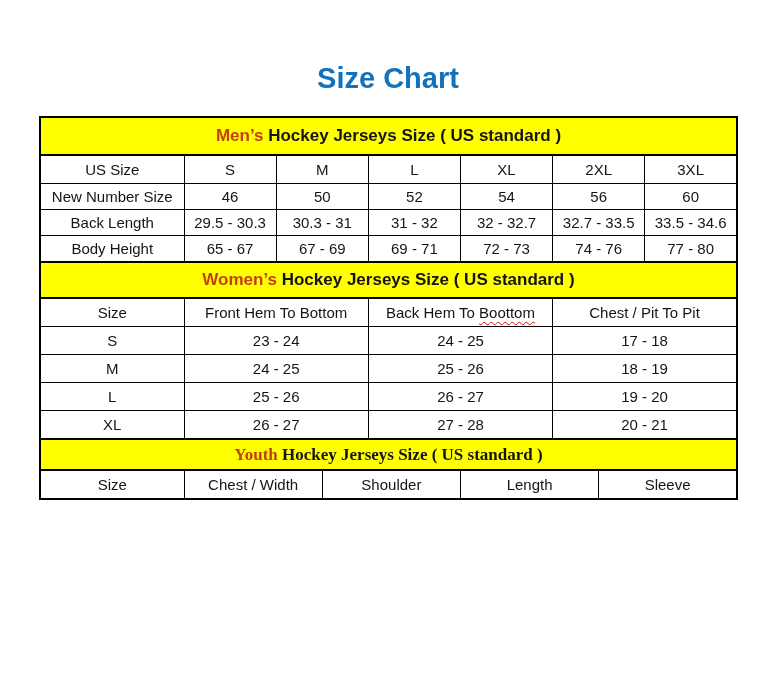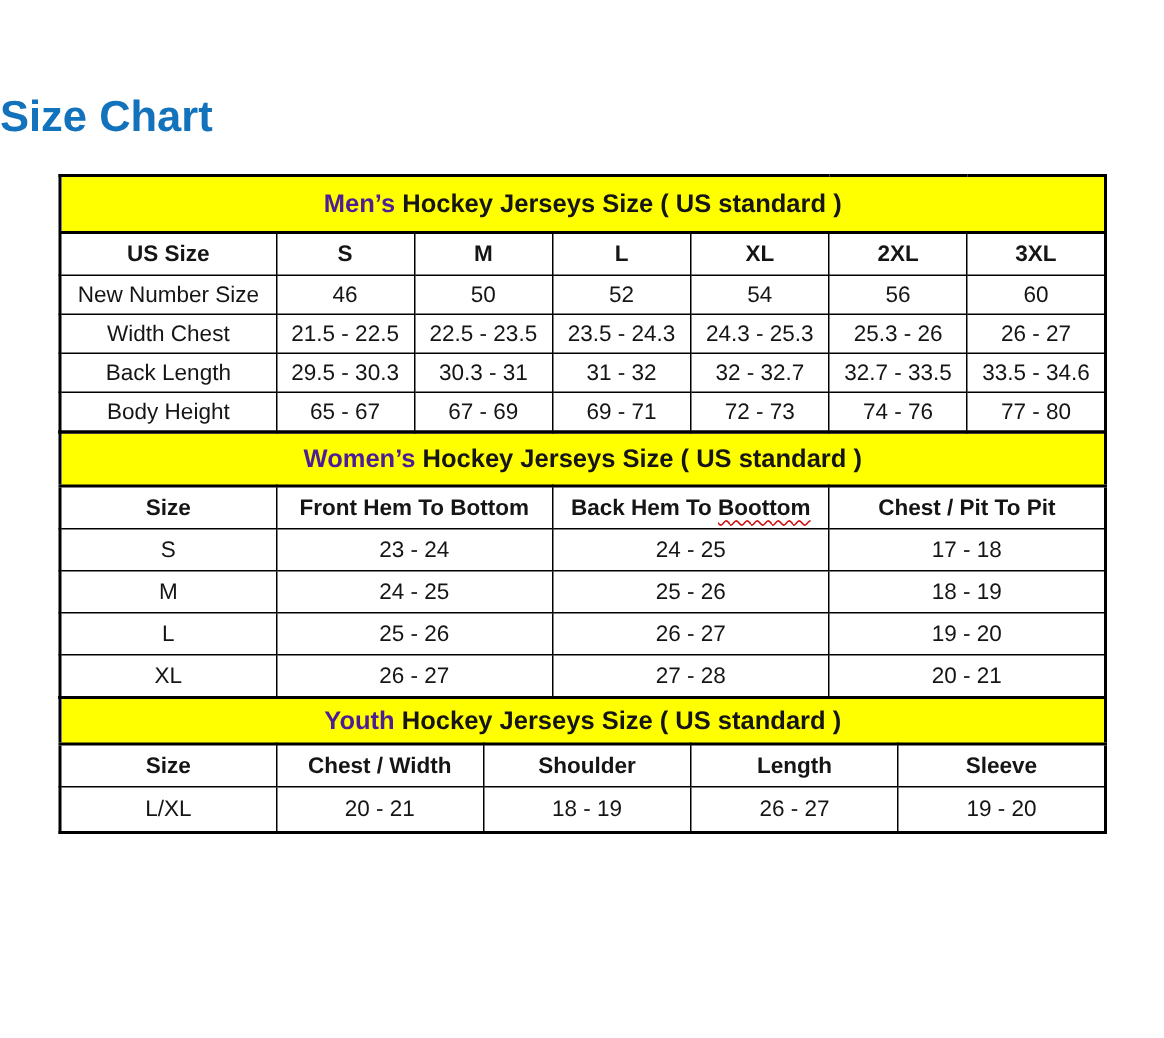--- a/index.html
+++ b/index.html
@@ -9,21 +9,21 @@
   }
   body {
     width: 776px;
     height: 692px;
     font-family: "Liberation Sans", sans-serif;
     color: #151515;
     overflow: hidden;
   }
   .page-title {
     margin: 62px 0 0 0;
-    text-align: left;
+    text-align: center;
     font-size: 29px;
     font-weight: bold;
     color: #1272bb;
     letter-spacing: 0px;
   }
   .chart-wrap {
     margin: 21px 0 0 39px;
     width: 699px;
   }
   table.tbl {
@@ -44,31 +44,31 @@
     overflow: hidden;
     white-space: nowrap;
   }
   .band td {
     background: #ffff00;
     border-bottom: 2px solid #000;
     font-size: 17px;
     font-weight: bold;
     height: 36px;
   }
-  .band .accent { color: #4c1d95; }
+  .band .accent { color: #c2410c; }
   .hdr th {
-    font-weight: bold;
+    font-weight: normal;
     height: 27px;
     background: #ffffff;
   }
   .mens tr.datarow td   { height: 25px; font-weight: normal; }
   .womens tr.datarow td { height: 27px; font-weight: normal; }
   .youth tr.datarow td  { height: 29px; font-weight: normal; }
   .womens .band td { height: 34px; text-align: center; }
-  .youth .band td  { height: 29px; }
+  .youth .band td  { height: 29px; font-family: Liberation Serif, serif; }
   td.rowlabel-bold { font-weight: bold; }
   .squiggle {
     text-decoration-line: underline;
     text-decoration-style: wavy;
     text-decoration-color: #cf1010;
     text-decoration-thickness: 1px;
     text-underline-offset: 3px;
     text-align: right;
   }
   col.c-label { width: 144px; }
@@ -106,29 +106,20 @@
     <tr class="datarow">
       <td>New Number Size</td>
       <td>46</td>
       <td>50</td>
       <td>52</td>
       <td>54</td>
       <td>56</td>
       <td>60</td>
     </tr>
     <tr class="datarow">
-      <td>Width Chest</td>
-      <td>21.5 - 22.5</td>
-      <td>22.5 - 23.5</td>
-      <td>23.5 - 24.3</td>
-      <td>24.3 - 25.3</td>
-      <td>25.3 - 26</td>
-      <td>26 - 27</td>
-    </tr>
-    <tr class="datarow">
       <td>Back Length</td>
       <td>29.5 - 30.3</td>
       <td>30.3 - 31</td>
       <td>31 - 32</td>
       <td>32 - 32.7</td>
       <td>32.7 - 33.5</td>
       <td>33.5 - 34.6</td>
     </tr>
     <tr class="datarow">
       <td>Body Height</td>
@@ -198,23 +189,16 @@
         <tr class="band">
       <td colspan="5"><span class="accent">Youth</span><span> Hockey Jerseys Size ( US standard )</span></td>
     </tr>
     <tr class="hdr">
       <th>Size</th>
       <th>Chest / Width</th>
       <th>Shoulder</th>
       <th>Length</th>
       <th>Sleeve</th>
     </tr>
-    <tr class="datarow">
-      <td class="rowlabel-bold">L/XL</td>
-      <td>20 - 21</td>
-      <td>18 - 19</td>
-      <td>26 - 27</td>
-      <td>19 - 20</td>
-    </tr>
   </tbody>
     </table>
 
 </div>
 
 </body></html>

